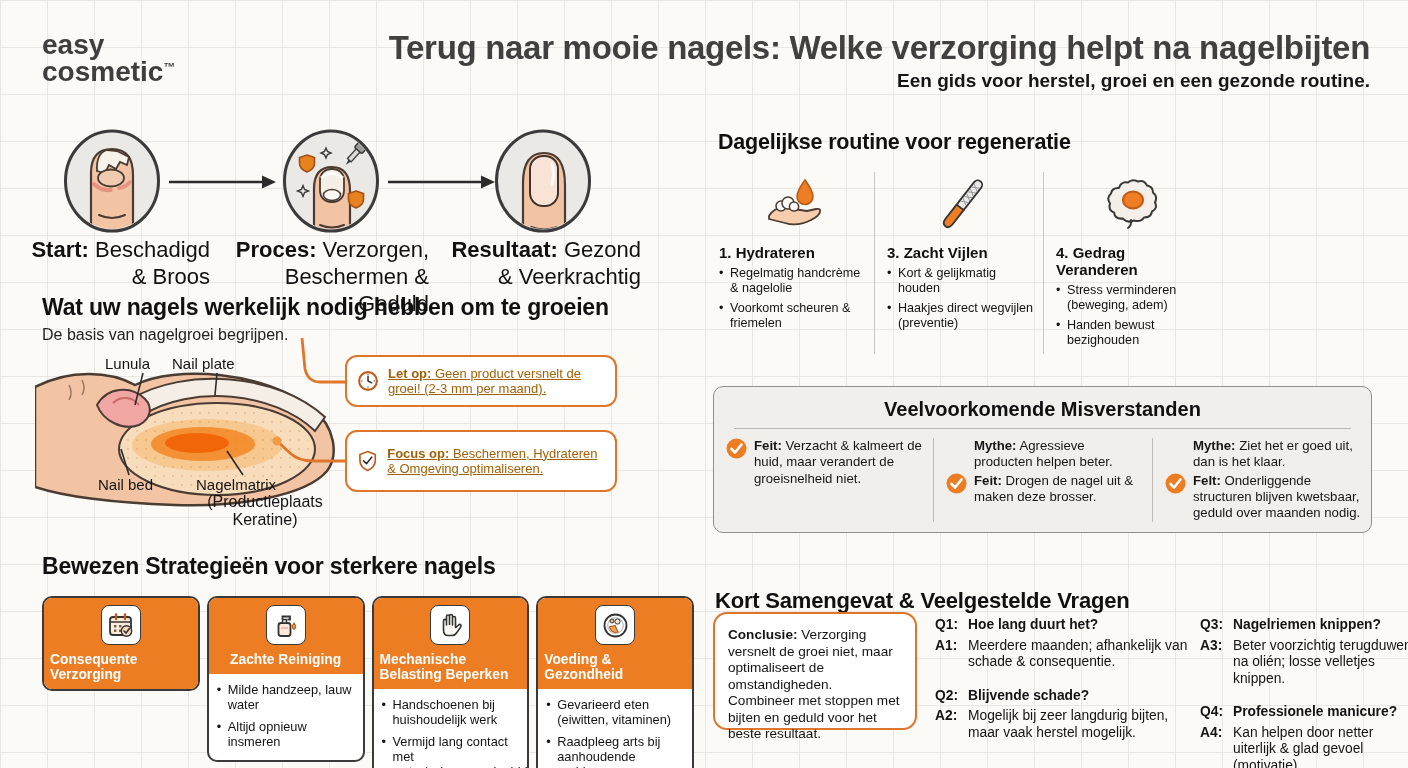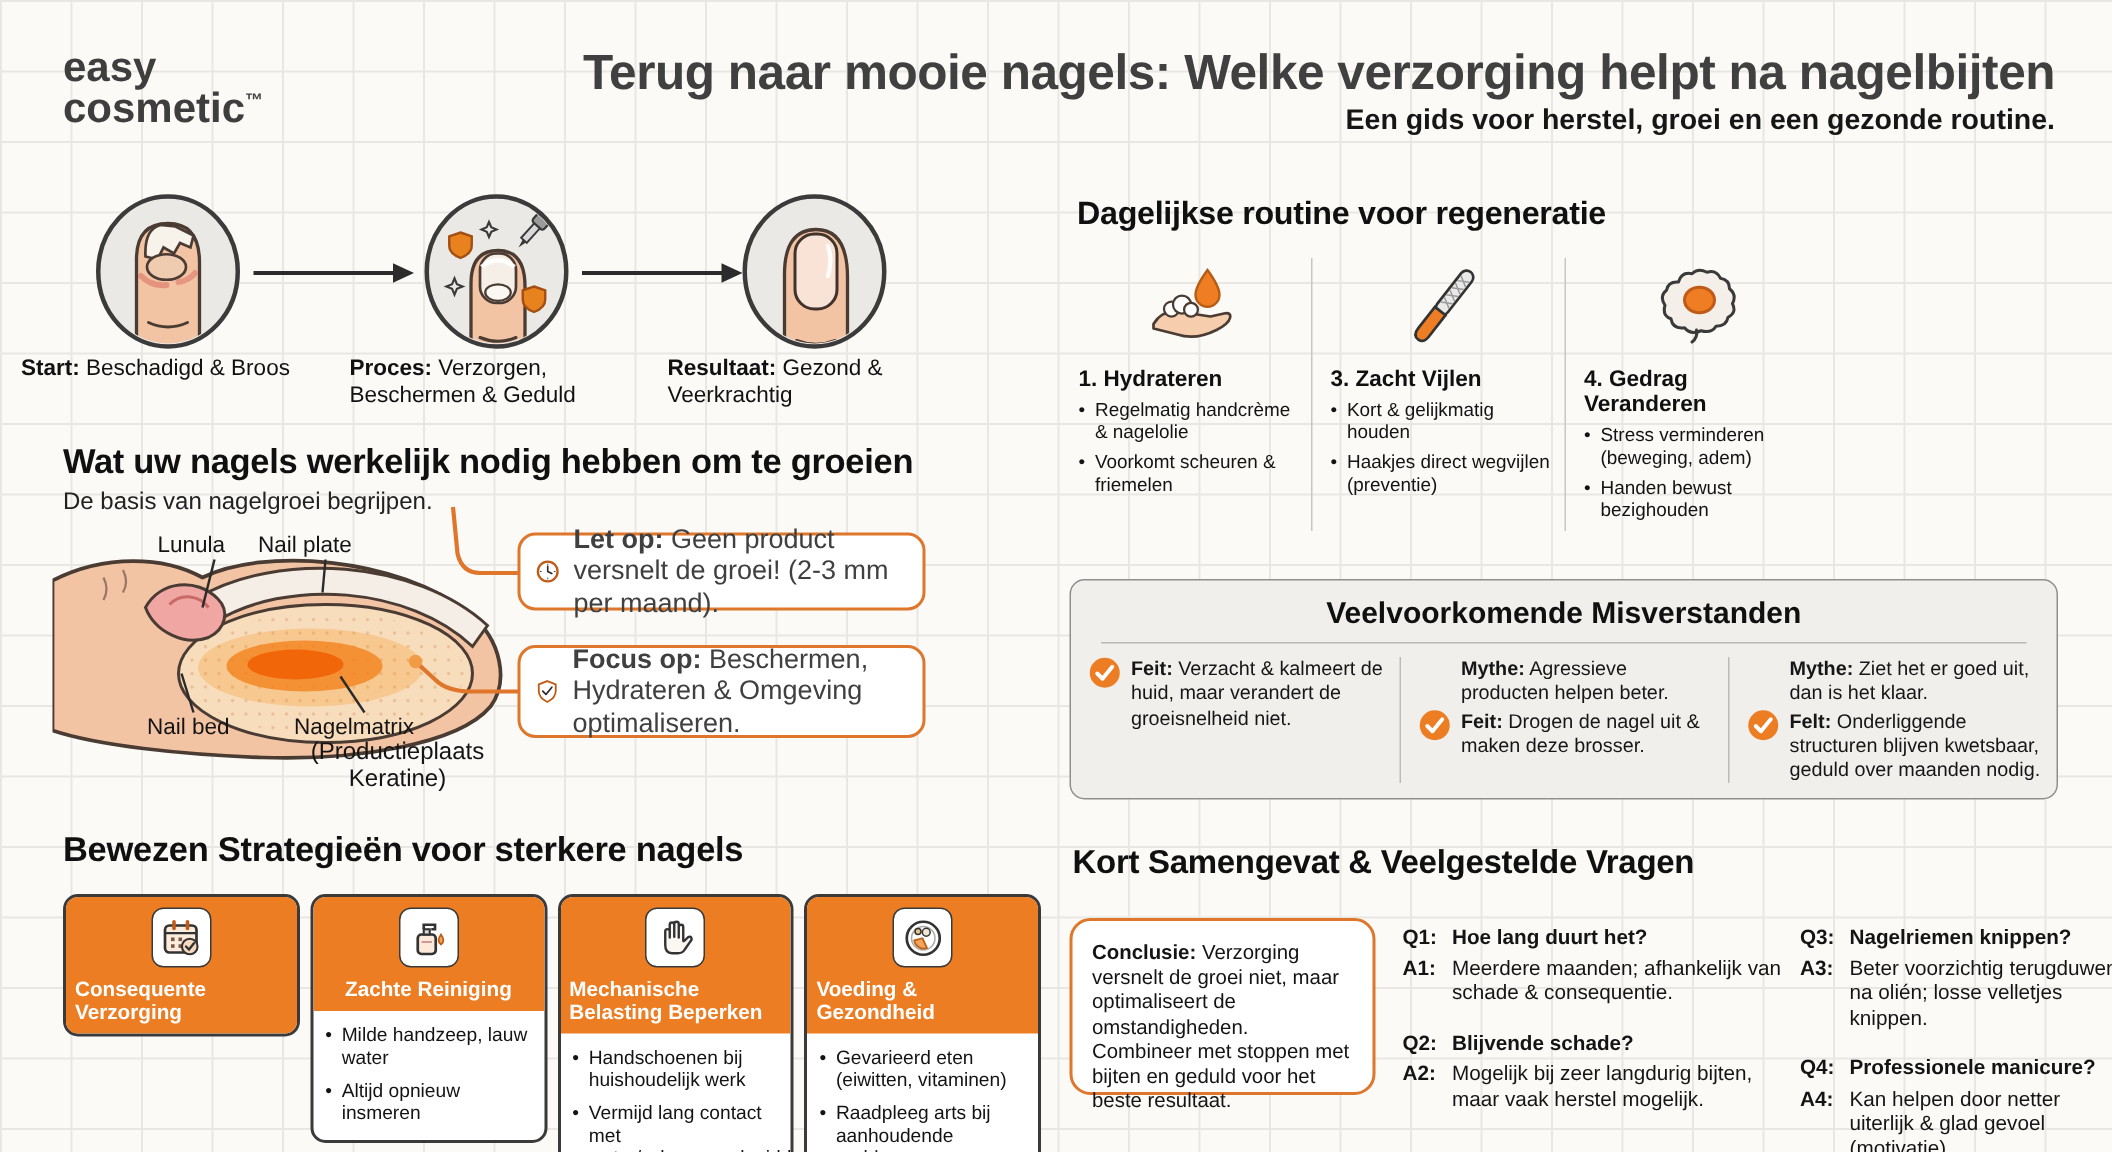--- a/index.html
+++ b/index.html
@@ -15,32 +15,32 @@
   .abs{position:absolute;}
   
   .logo{left:42px;top:31px;font-size:28px;font-weight:800;line-height:.97;color:#3E3E3E;}
   .logo sup{font-size:12px;font-weight:700;}
   .title-block{left:205px;top:31px;width:1165px;text-align:right;}
   .main-title{font-size:33px;font-weight:800;color:#404040;margin:0;letter-spacing:-.3px;line-height:1.05;}
   .subtitle{font-size:19px;font-weight:600;color:#161616;margin-top:4px;}
   
   .flow-circle{width:98px;height:104px;}
   .flow-arrow{width:112px;height:22px;}
-  .flow-label{top:237px;width:196px;text-align:left;font-size:15px;line-height:1.22;color:#111;}
+  .flow-label{top:237px;width:196px;text-align:right;font-size:22px;line-height:1.22;color:#111;}
   .flow-label b{font-weight:800;}
   
   .sec-head{font-size:23px;font-weight:800;color:#101010;letter-spacing:-.2px;}
   .sec-sub{font-size:16px;color:#222;}
   
   .ana-label{font-size:15px;color:#141414;}
   .ana-label-sm{font-size:16px;color:#141414;text-align:center;}
   
   .callout{position:absolute;left:345px;width:272px;background:#fff;border:2.5px solid #DE762B;
     border-radius:12px;display:flex;align-items:center;gap:9px;padding:6px 10px;box-sizing:border-box;}
-  .callout-text{font-size:18px;line-height:1.18;color:#404040;}
+  .callout-text{font-size:13px;line-height:1.18;color:#a16207;text-decoration:underline;}
   
   .cards{left:42px;top:596px;width:652px;display:grid;grid-template-columns:repeat(4,1fr);gap:7px;align-items:start;}
   .card{border:2px solid #3A3A3A;border-radius:10px;background:#fff;overflow:hidden;}
   .card-head{background:#ED7D23;display:flex;align-items:center;gap:7px;padding:7px 6px;min-height:42px;flex-direction:column;}
   .icon-box{width:38px;height:38px;background:#fff;border:1.5px solid #3A3A3A;border-radius:8px;flex:none;
     display:flex;align-items:center;justify-content:center;}
   .card-title{color:#fff;font-weight:700;font-size:13.8px;line-height:1.1;}
   .card-body{padding:9px 8px 10px;}
   .bullet{position:relative;padding-left:11px;font-size:12.8px;line-height:1.17;margin-bottom:7px;color:#131313;}
   .bullet::before{content:"•";position:absolute;left:0;}
@@ -387,21 +387,21 @@
           <svg class="fact-icon" width="21" height="21" viewBox="0 0 21 21">
             <circle cx="10.5" cy="10.5" r="10" fill="#ED7D23"></circle>
             <path d="M5.5,11 L9,14.5 L15.5,6.5" fill="none" stroke="#fff" stroke-width="2.6" stroke-linecap="round" stroke-linejoin="round"></path>
           </svg>
           <b>Felt:</b> <span>Onderliggende structuren blijven kwetsbaar, geduld over maanden nodig.</span>
         </p>
       </div>
     </div>
   </div>
 
-  <div class="abs sec-head" style="left:715px;top:562px;font-size:22px;">Kort Samengevat &amp; Veelgestelde Vragen</div>
+  <div class="abs sec-head" style="left:715px;top:588px;font-size:22px;">Kort Samengevat &amp; Veelgestelde Vragen</div>
 
   <div class="abs conclusion">
     <b>Conclusie:</b> <span>Verzorging versnelt de groei niet, maar optimaliseert de omstandigheden. Combineer met stoppen met bijten en geduld voor het beste resultaat.</span>
   </div>
 
   <div class="abs faq-col" style="left:935px;top:617px;width:255px;">
     <div class="qa">
       <div class="q">
           <span class="qlabel">Q1:</span>
           <span>Hoe lang duurt het?</span>

